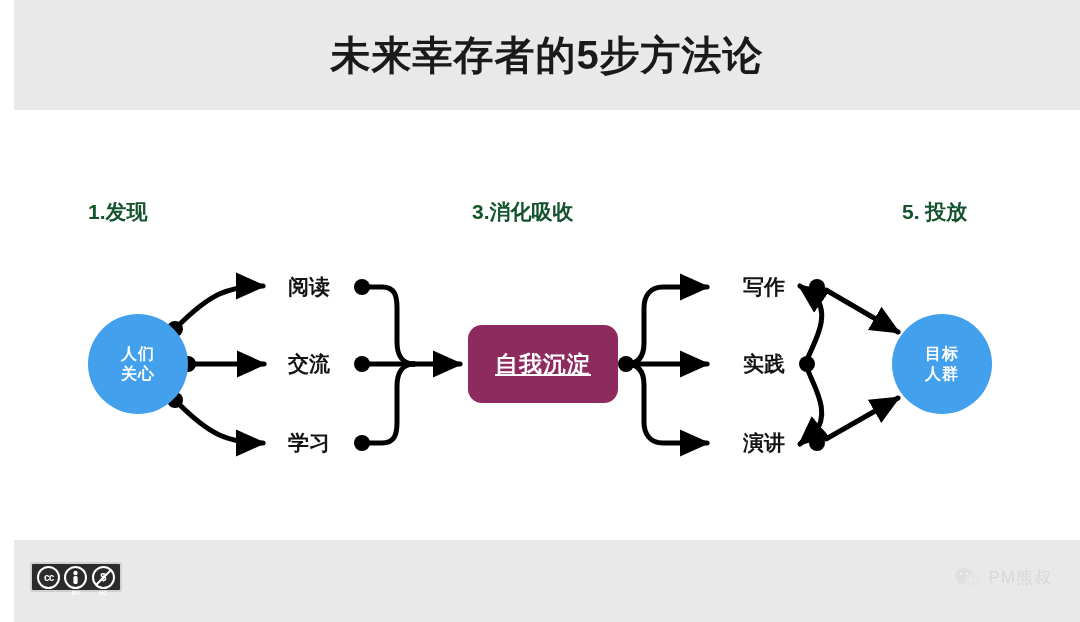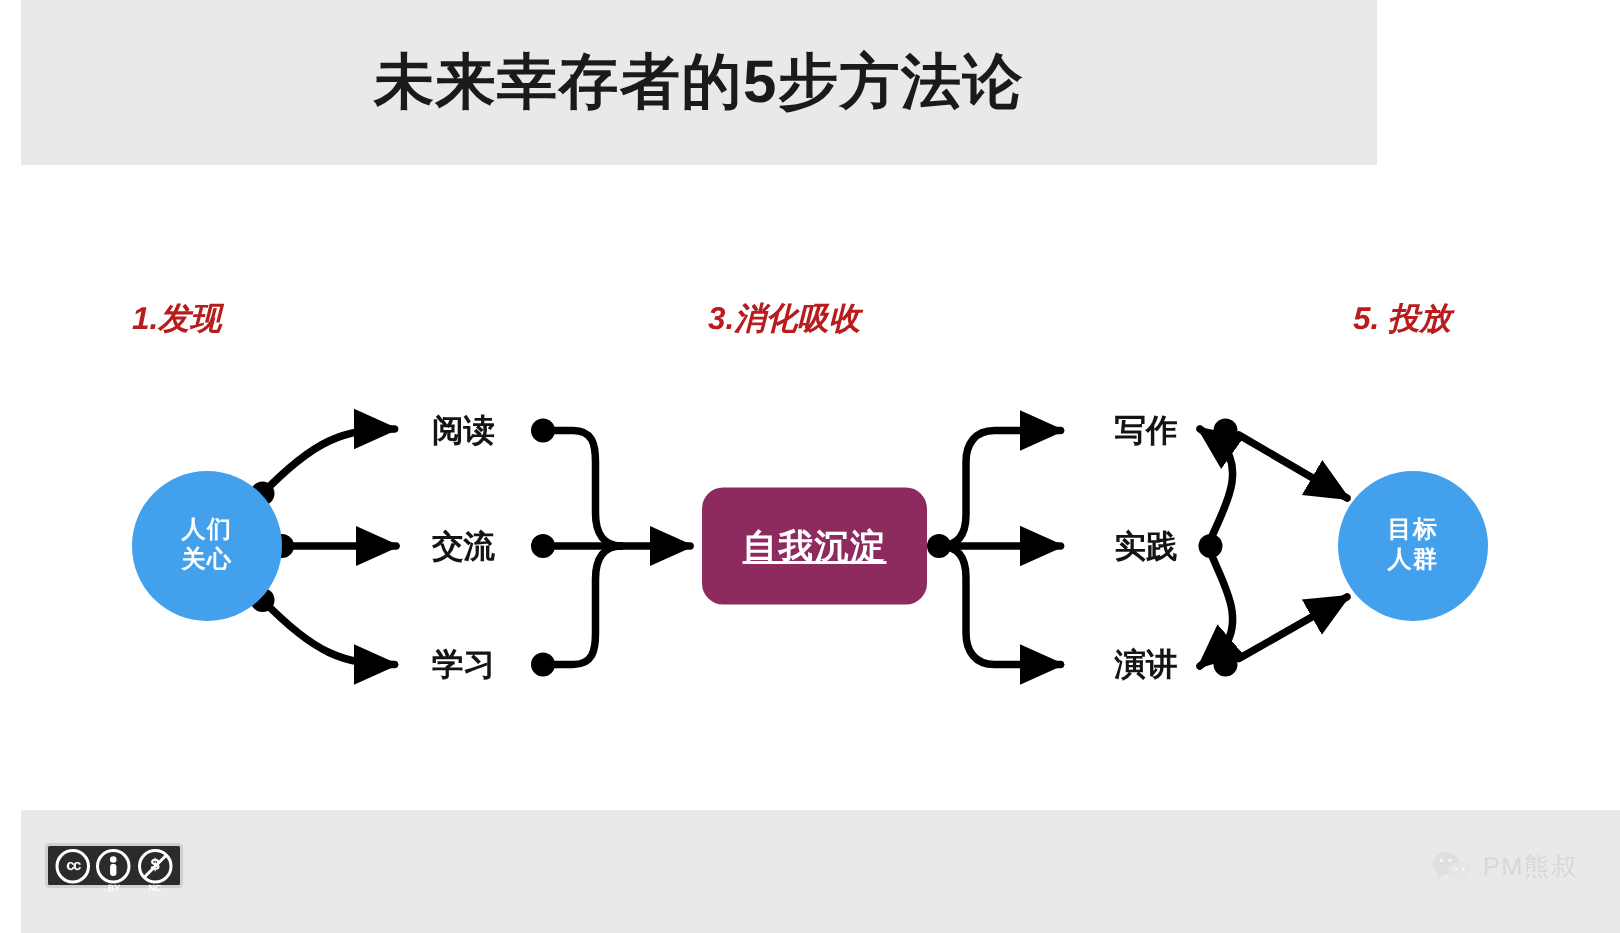--- a/index.html
+++ b/index.html
@@ -12,21 +12,21 @@
   #slide {
     position: relative;
     width: 1080px; height: 622px;
     background: #ffffff;
   }
 
   
   #header {
     position: absolute;
     left: 14px; top: 0px;
-    width: 904px; height: 110px;
+    width: 1066px; height: 110px;
     background: #e9e9e9;
     display: flex;
     align-items: center;
     justify-content: center;
   }
   #title {
     font-size: 40px;
     font-weight: bold;
     color: #1a1a1a;
     letter-spacing: 1px;
@@ -45,24 +45,23 @@
     position: absolute;
     left: 0; top: 0;
     width: 1066px; height: 430px;
   }
 
   
   .step-label {
     position: absolute;
     font-size: 21px;
     font-weight: bold;
-    color: #b91c1c;
+    color: #14532d;
     white-space: nowrap;
     top: 88px;
-    font-style: italic;
   }
 
   
   .node-text {
     position: absolute;
     font-size: 21px;
     font-weight: bold;
     color: #141414;
     white-space: nowrap;
     transform: translate(-50%, -50%);

